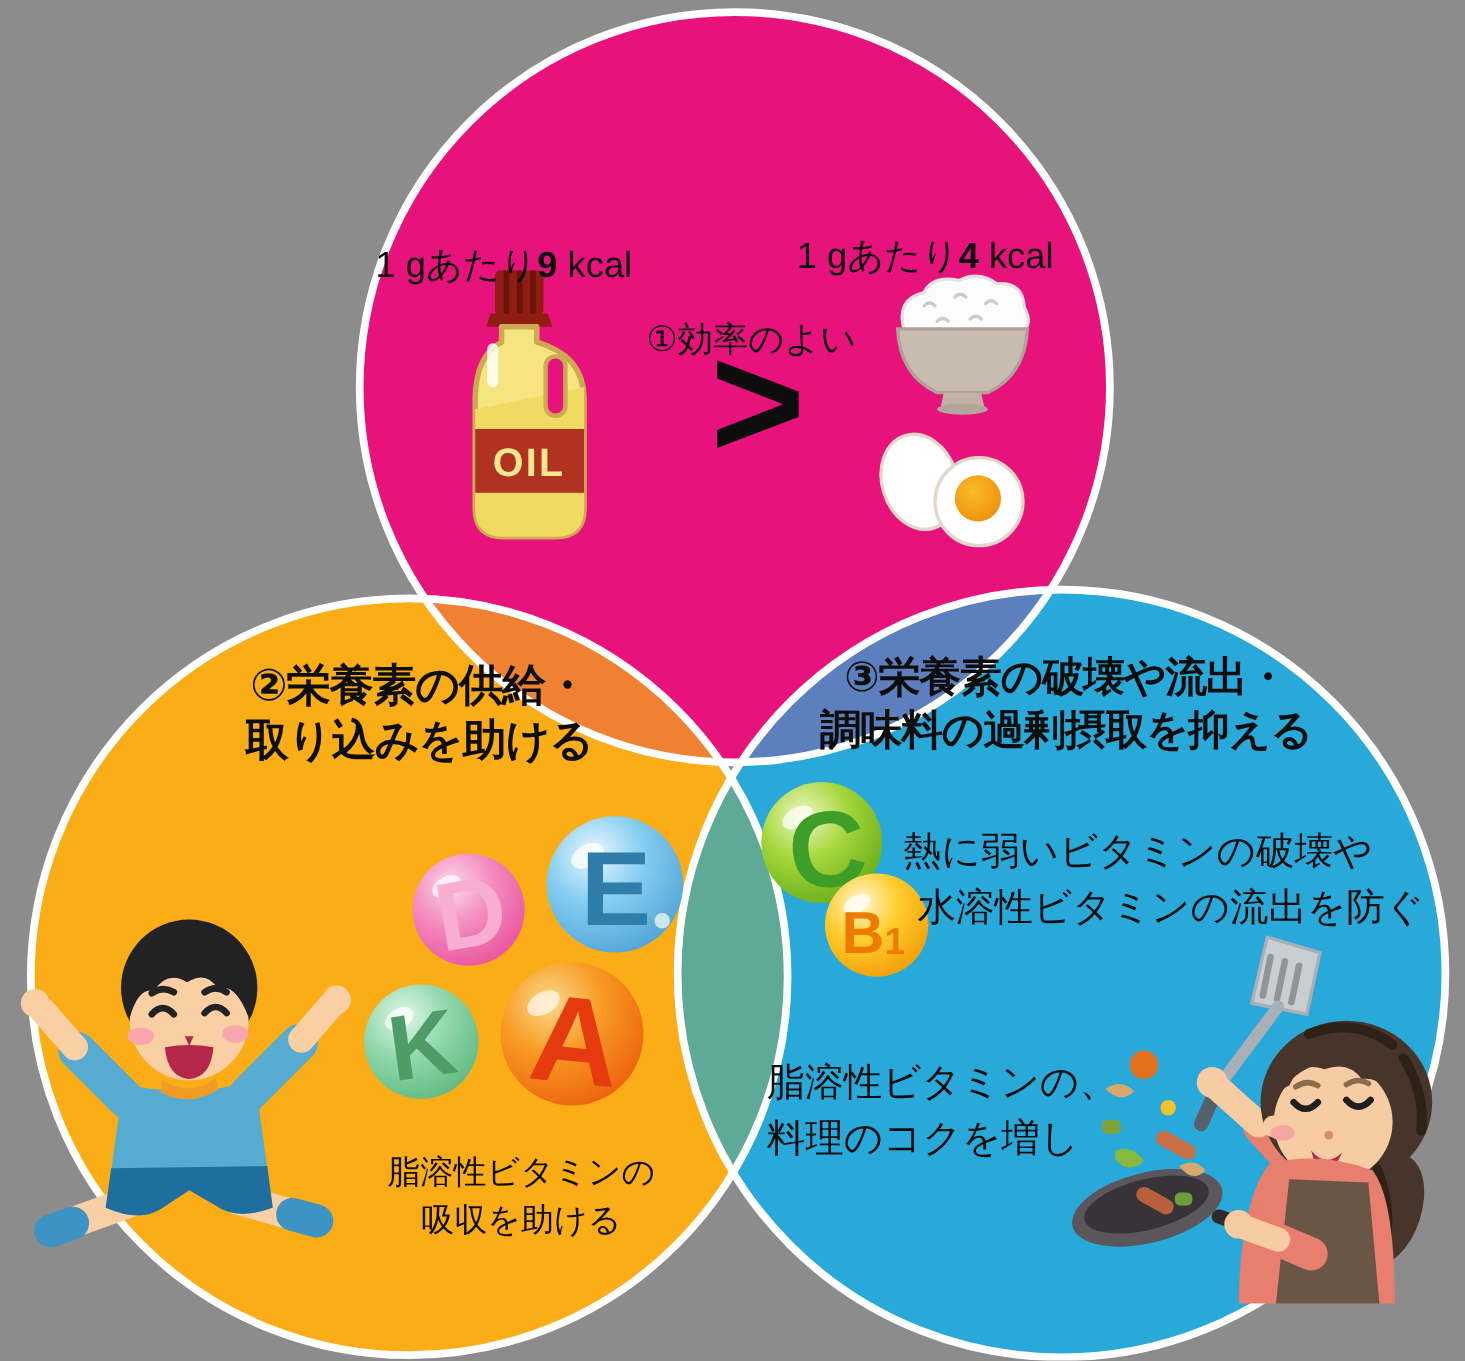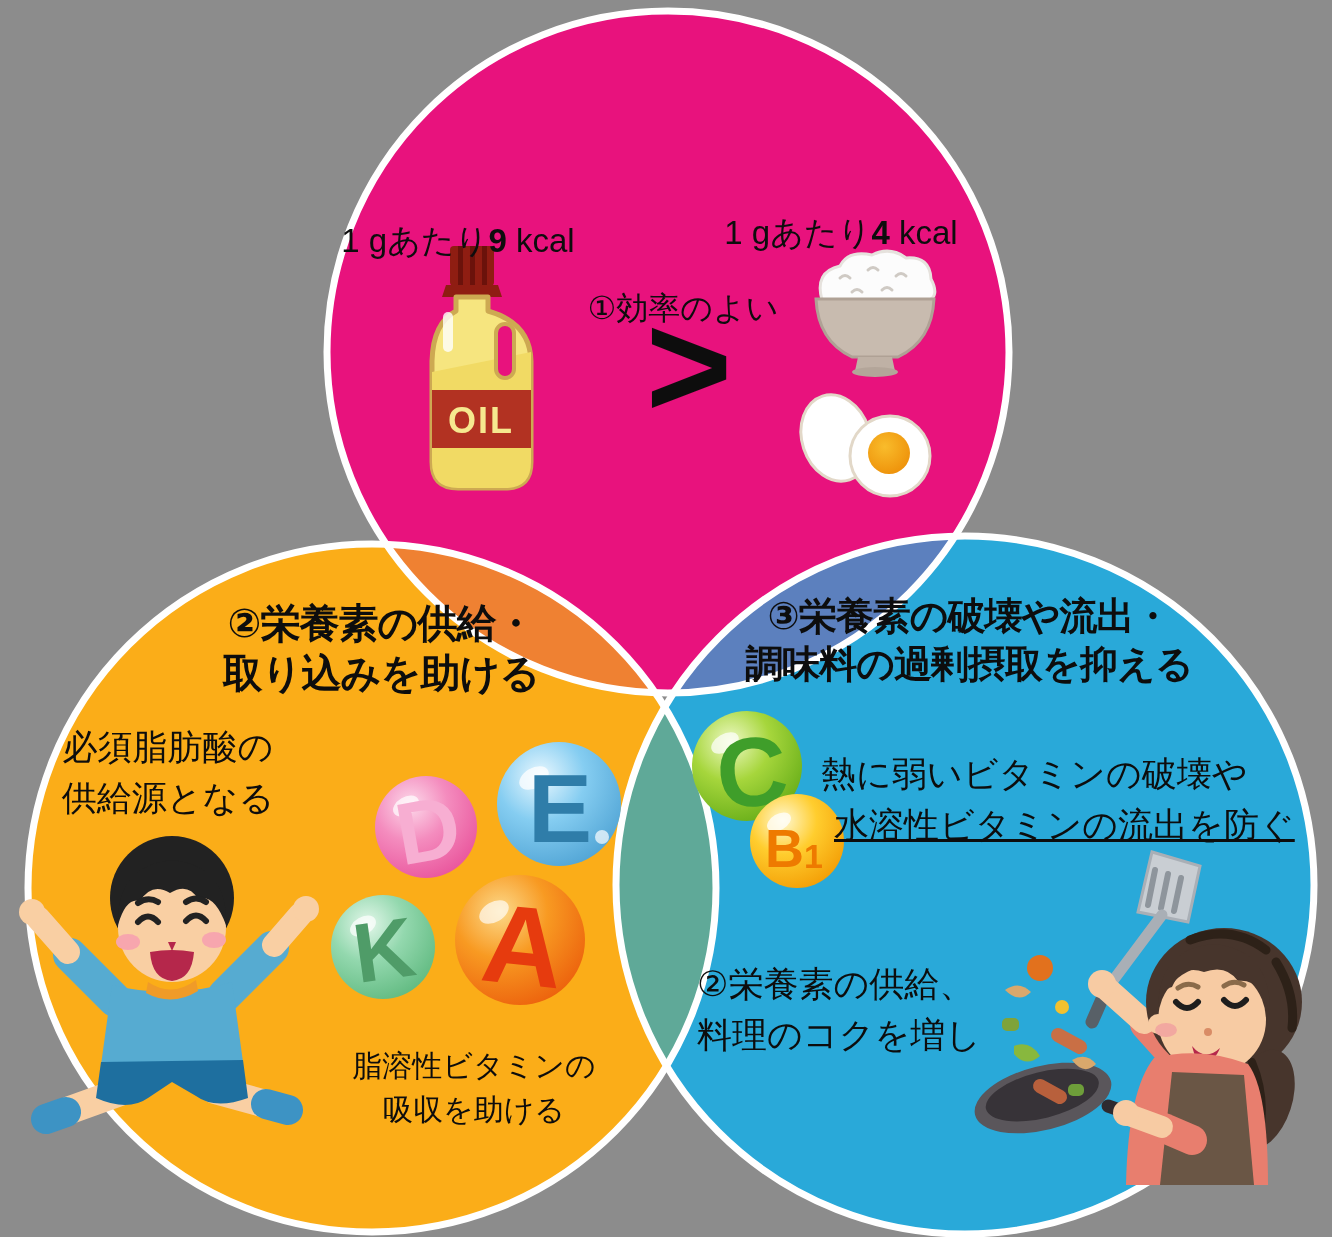--- a/index.html
+++ b/index.html
@@ -237,32 +237,28 @@
 <div class="txt title center" style="left:381px;top:598px;font-size:40px;">
   <div>②栄養素の供給・</div>
   <div>取り込みを助ける</div>
 </div>
 
 <div class="txt title center" style="left:969px;top:593px;font-size:38px;">
   <div>③栄養素の破壊や流出・</div>
   <div>調味料の過剰摂取を抑える</div>
 </div>
 
-<div class="txt note center" style="left:168px;top:721px;font-size:35px;">
-  <div>必須脂肪酸の</div>
-  <div>供給源となる</div>
-</div>
 
 <div class="txt note" style="left:821px;top:748px;font-size:35px;">
   <div>熱に弱いビタミンの破壊や</div>
-  <div style="padding-left:13px;text-decoration:underline;">水溶性ビタミンの流出を防ぐ</div>
+  <div style="padding-left:13px;">水溶性ビタミンの流出を防ぐ</div>
 </div>
 
 <div class="txt note" style="left:697px;top:958px;font-size:35px;">
-  <div>②栄養素の供給、</div>
+  <div>脂溶性ビタミンの、</div>
   <div>料理のコクを増し</div>
 </div>
 
 <div class="txt note center" style="left:474px;top:1044px;font-size:30px;">
   <div>脂溶性ビタミンの</div>
   <div>吸収を助ける</div>
 </div>
 
 </div>
 

